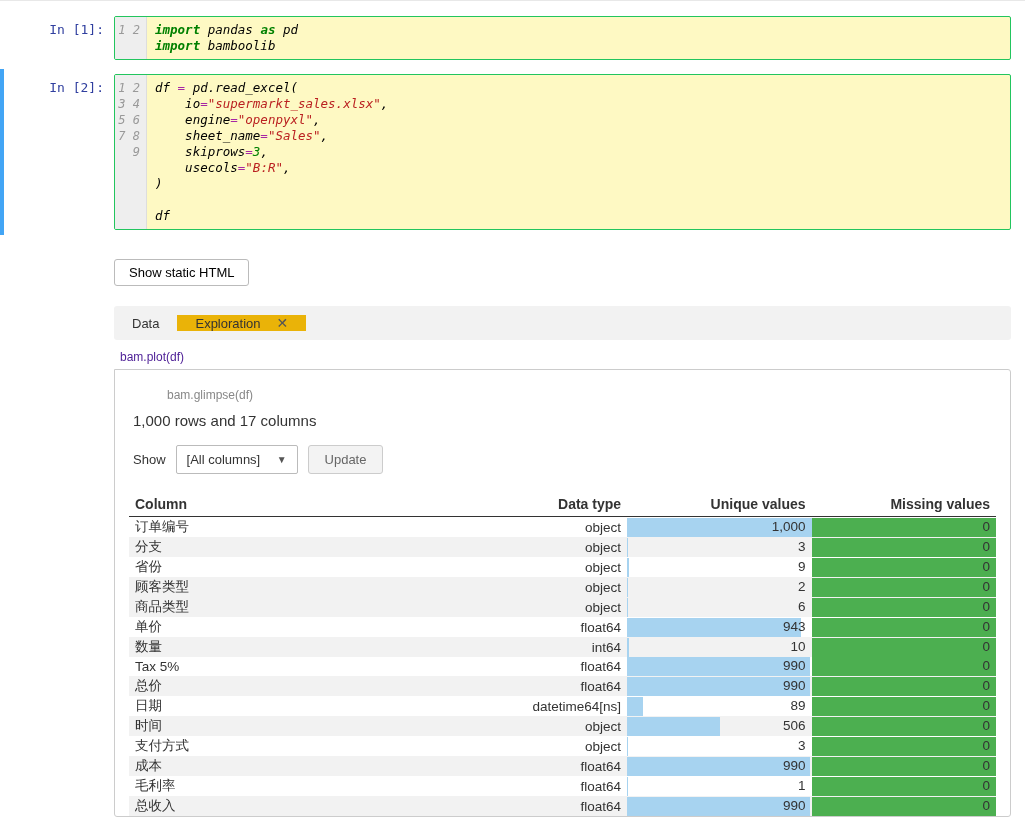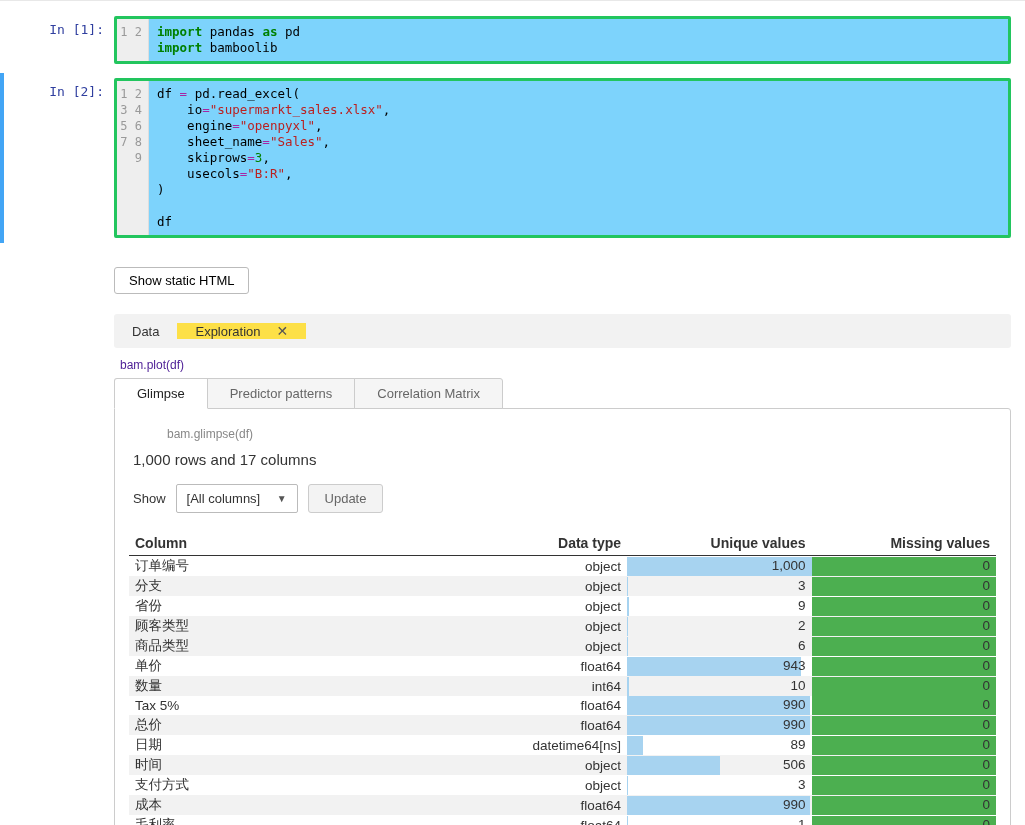--- a/index.html
+++ b/index.html
@@ -27,26 +27,27 @@
     flex-shrink: 0;
     text-align: right;
     padding-right: 10px;
     padding-top: 6px;
     font-family: Menlo, Consolas, monospace;
     color: #303f9f;
     font-size: 13px;
   }
   .input-area {
     flex: 1;
-    border: 3px solid #22c55e;
+    border: 1px solid #22c55e;
     border-radius: 2px;
-    background: #7dd3fc;
+    background: #fef9c3;
     margin-right: 14px;
     display: flex;
     overflow: hidden;
+    font-style: italic;
   }
   .gutter {
     width: 32px;
     background: #eeeeee;
     color: #999;
     text-align: right;
     padding: 5px 6px 5px 0;
     font-family: Menlo, Consolas, monospace;
     font-size: 12px;
     line-height: 16px;
@@ -91,21 +92,21 @@
   }
   .main-tab {
     display: flex;
     align-items: center;
     padding: 0 18px;
     font-size: 13px;
     color: #333;
     gap: 16px;
     cursor: pointer;
   }
-  .main-tab.active { background: #fde047; }
+  .main-tab.active { background: #eab308; }
   .close-x {
     font-size: 14px;
     color: #555;
   }
   .subtext {
     color: #4c1d95;
     font-size: 12px;
     padding: 10px 0 6px 6px;
   }
   .sub-tabs {
@@ -242,25 +243,20 @@
         <span>Data</span>
       </div>
       <div class="main-tab active">
         <span>Exploration</span>
         <span class="close-x">✕</span>
       </div>
     </div>
 
     <div class="subtext">bam.plot(df)</div>
 
-    <div class="sub-tabs">
-      <div class="sub-tab active">Glimpse</div>
-      <div class="sub-tab">Predictor patterns</div>
-      <div class="sub-tab">Correlation Matrix</div>
-    </div>
 
     <div class="panel">
       <div class="panel-inner-text">bam.glimpse(df)</div>
       <div class="summary-line">1,000 rows and 17 columns</div>
 
       <div class="show-row">
         <span class="show-label">Show</span>
         <div class="show-select">
           <span>[All columns]</span>
           <span class="caret">▼</span>

